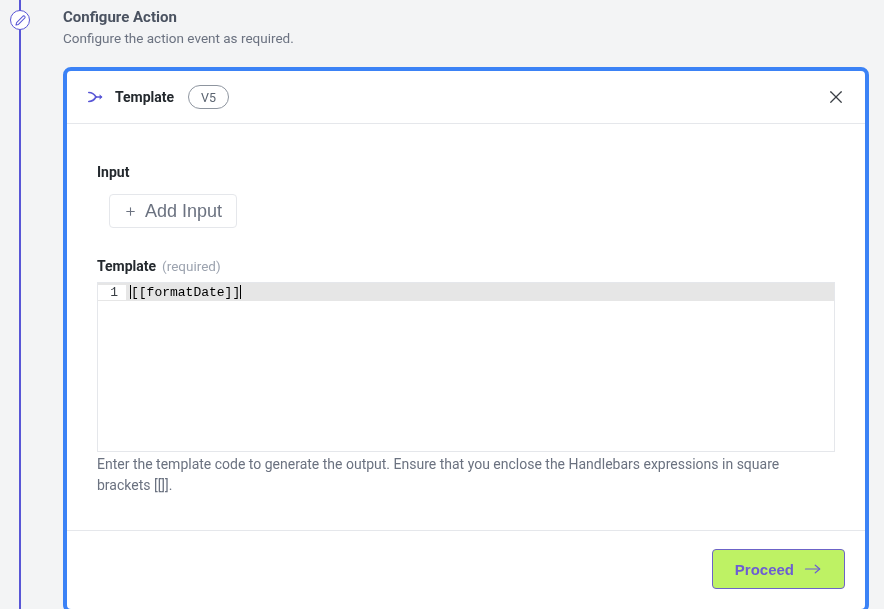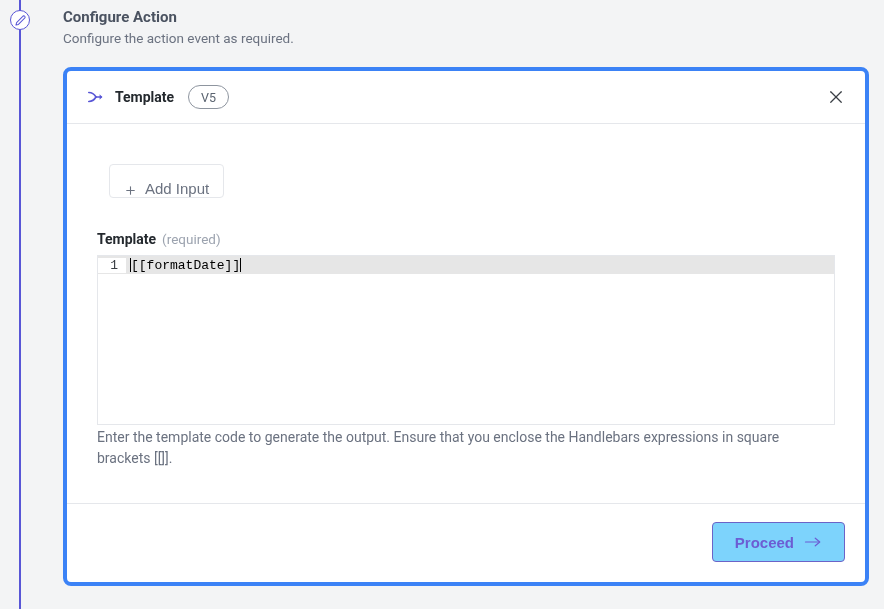--- a/index.html
+++ b/index.html
@@ -107,28 +107,28 @@
       padding: 40px 30px 0 30px;
     }
     .section-label {
       font-size: 14px;
       font-weight: 700;
       color: #24292e;
       margin-bottom: 14px;
     }
     .add-input-btn {
       display: inline-flex;
-      align-items: flex-end;
+      align-items: center;
       gap: 8px;
       height: 34px;
       padding: 0 14px;
       background: #fff;
       border: 1px solid #e5e7eb;
       border-radius: 4px;
-      font-size: 15px;
+      font-size: 18px;
       color: #6b7280;
       cursor: pointer;
       margin-left: 12px;
     }
     .add-input-btn svg {
       width: 13px;
       height: 13px;
     }
     .template-section {
       margin-top: 30px;
@@ -197,21 +197,21 @@
       padding: 18px 20px 20px 20px;
       display: flex;
       justify-content: flex-end;
     }
     .proceed-btn {
       display: inline-flex;
       align-items: center;
       gap: 10px;
       height: 40px;
       padding: 0 22px;
-      background: #7dd3fc;
+      background: #bef264;
       border: 1px solid #6c63c7;
       border-radius: 4px;
       font-size: 15px;
       font-weight: 600;
       color: #6c5dd3;
       cursor: pointer;
     }
     .proceed-btn svg {
       width: 18px;
       height: 12px;
@@ -245,20 +245,21 @@
     <span class="version-badge">V5</span>
     <div class="close-btn">
       <svg viewBox="0 0 24 24" width="18" height="18" fill="none" stroke="currentColor" stroke-width="1.6" stroke-linecap="round">
         <line x1="5" y1="5" x2="19" y2="19"></line>
         <line x1="19" y1="5" x2="5" y2="19"></line>
       </svg>
     </div>
   </div>
 
   <div class="card-body">
+    <div class="section-label">Input</div>
     <button class="add-input-btn">
       <svg viewBox="0 0 24 24" fill="none" stroke="#6b7280" stroke-width="2" stroke-linecap="round">
         <line x1="12" y1="5" x2="12" y2="19"></line>
         <line x1="5" y1="12" x2="19" y2="12"></line>
       </svg>
       <span>Add Input</span>
     </button>
 
     <div class="template-section">
       <div class="template-label-row">

